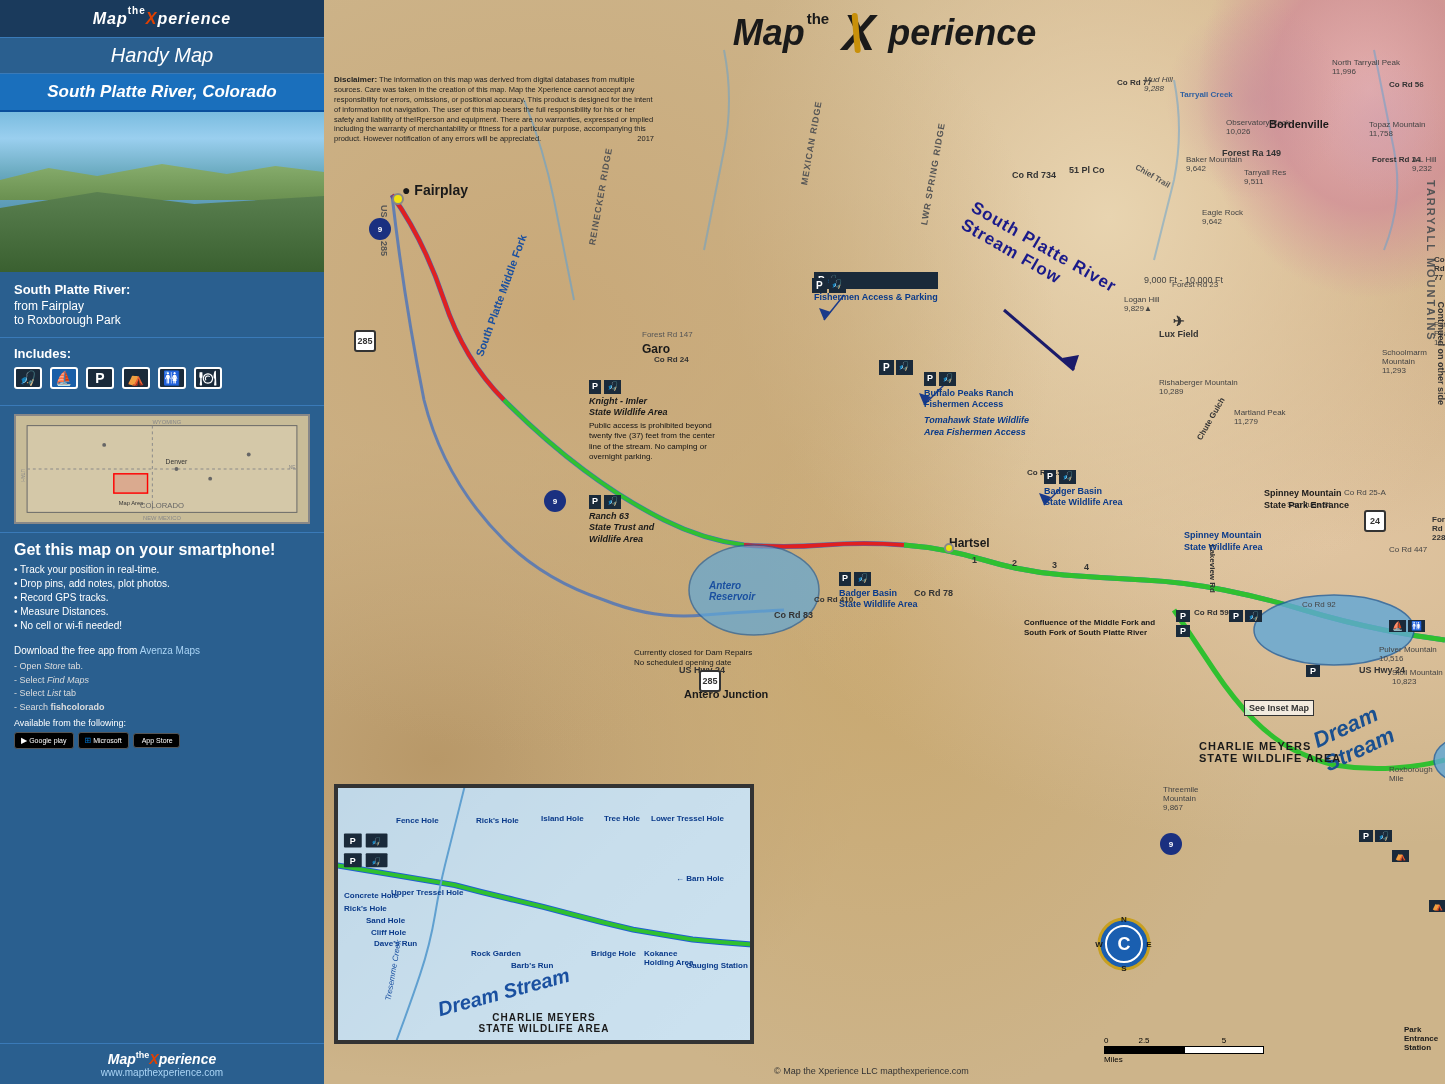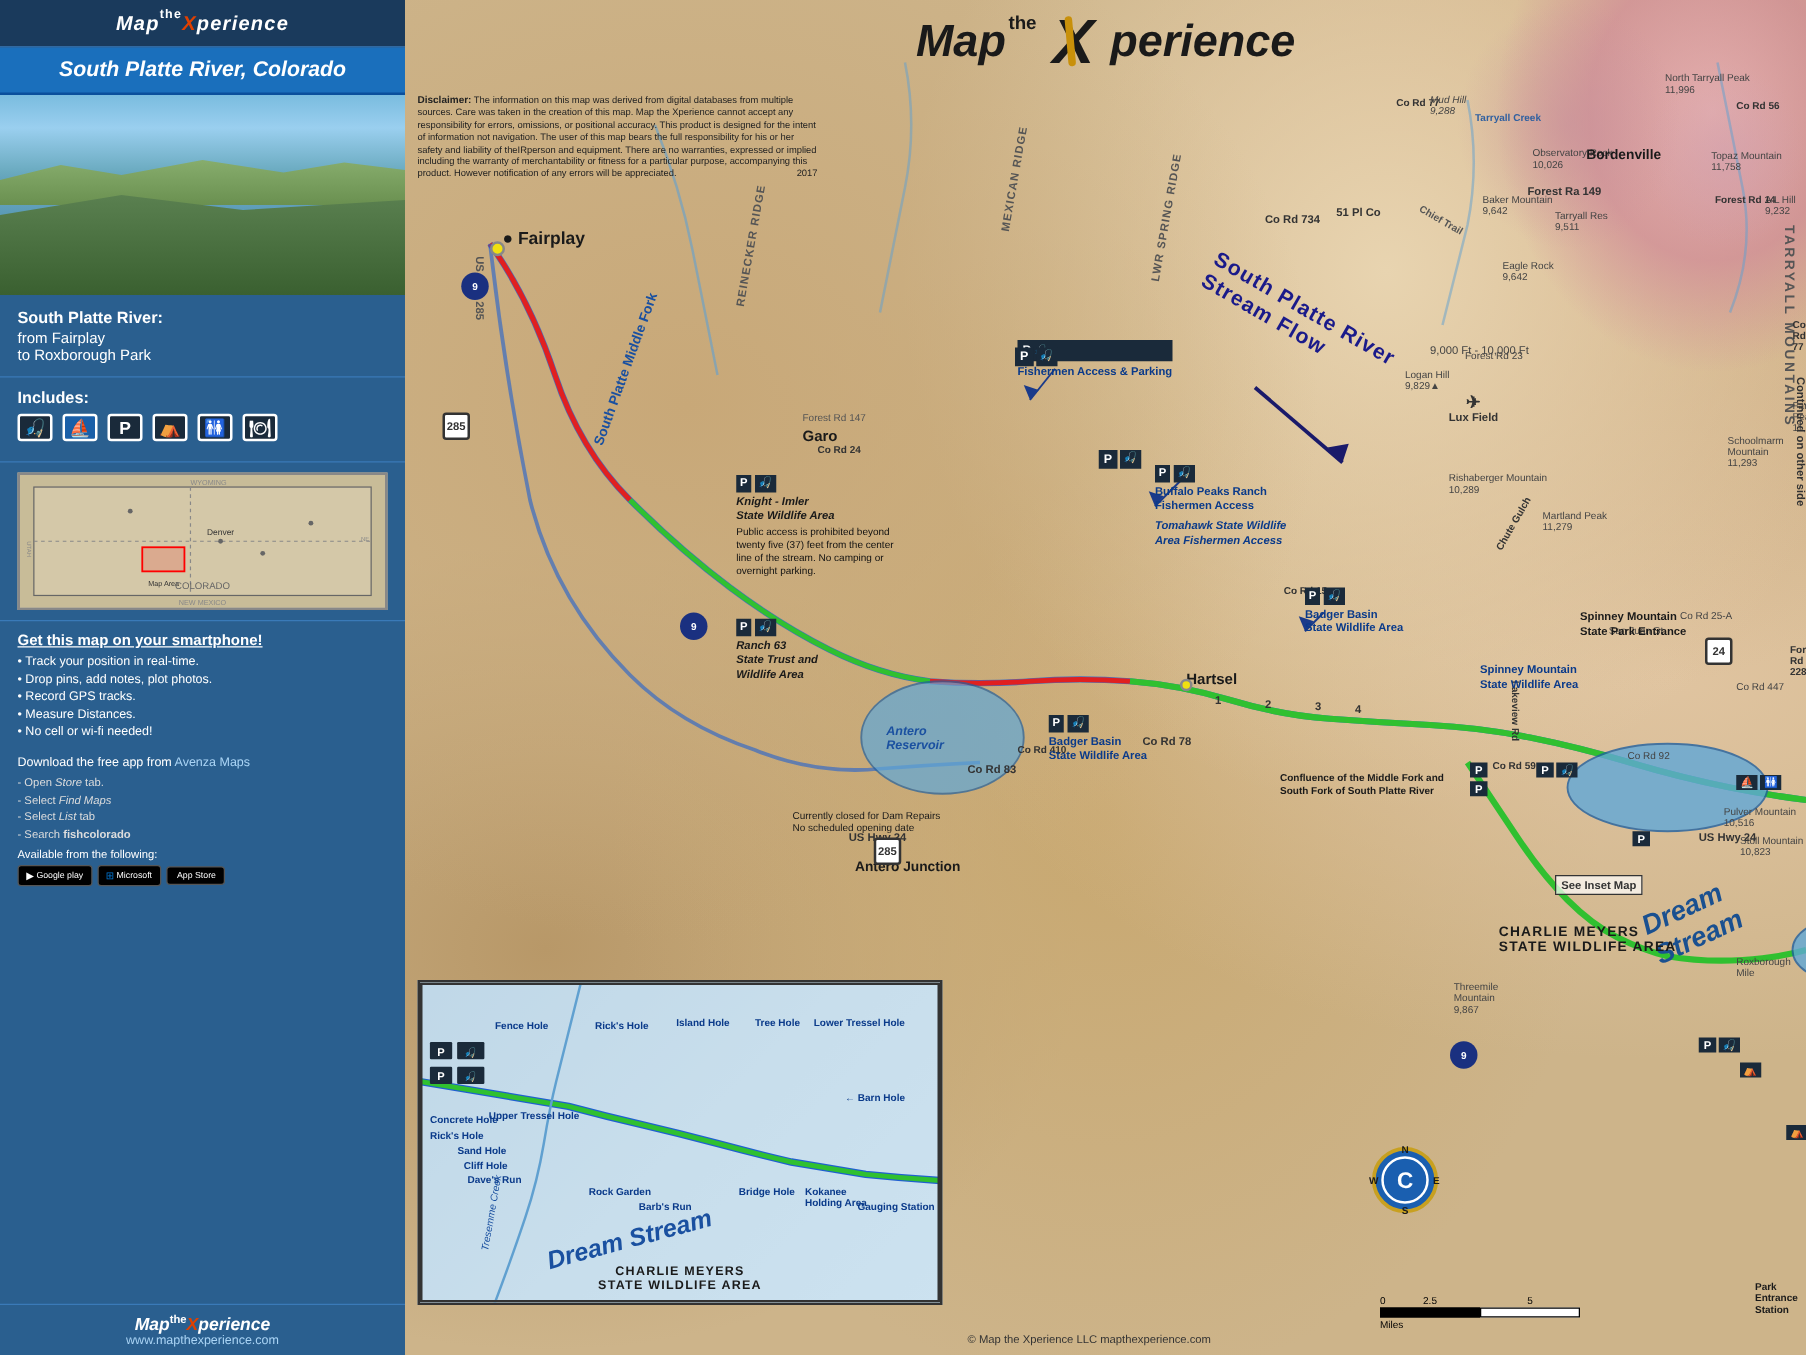--- a/index.html
+++ b/index.html
@@ -172,24 +172,23 @@
     }
 
     #get-app-section {
       padding: 8px 14px;
       font-size: 10px;
       color: white;
       border-top: 1px solid #3a7ab8;
     }
 
     #get-app-section .get-app-title {
-      font-size: 12px;
+      font-size: 16px;
       font-weight: bold;
       margin-bottom: 4px;
-      text-decoration: underline;
     }
 
     #get-app-section .bullet-list {
       list-style: none;
       padding: 0;
     }
 
     #get-app-section .bullet-list li::before {
       content: '• ';
     }
@@ -513,20 +512,23 @@
 <body>
 
 <div id="sidebar">
 
   <div id="sidebar-logo">
     <div class="logo-text">
       <span style="font-size:16px; font-weight:900; font-style:italic;">Map</span><span style="font-size:10px; font-weight:bold; vertical-align:super; position:relative; top:-3px;">the</span><span style="font-size:16px; font-weight:900; font-style:italic; color:#e04000;">X</span><span style="font-size:16px; font-weight:900; font-style:italic;">perience</span>
     </div>
   </div>
 
+  <div id="handy-map-label">
+    <span>Handy Map</span>
+  </div>
 
   <div id="river-title">
     <span>South Platte River, Colorado</span>
   </div>
 
   <div id="sidebar-photo">
     <div class="photo-overlay"></div>
 
     <div style="position:absolute; top:0; left:0; right:0; height:55%; background: linear-gradient(180deg, #7abcdf 0%, #9acfef 30%, #6aaabf 70%, #4a8aaf 100%);"></div>
     <div style="position:absolute; top:30%; left:0; right:0; height:25%; background: linear-gradient(180deg, #8ab070 0%, #6a9050 100%); clip-path: polygon(0 50%, 15% 20%, 30% 40%, 50% 10%, 70% 35%, 85% 15%, 100% 30%, 100% 100%, 0 100%);"></div>

